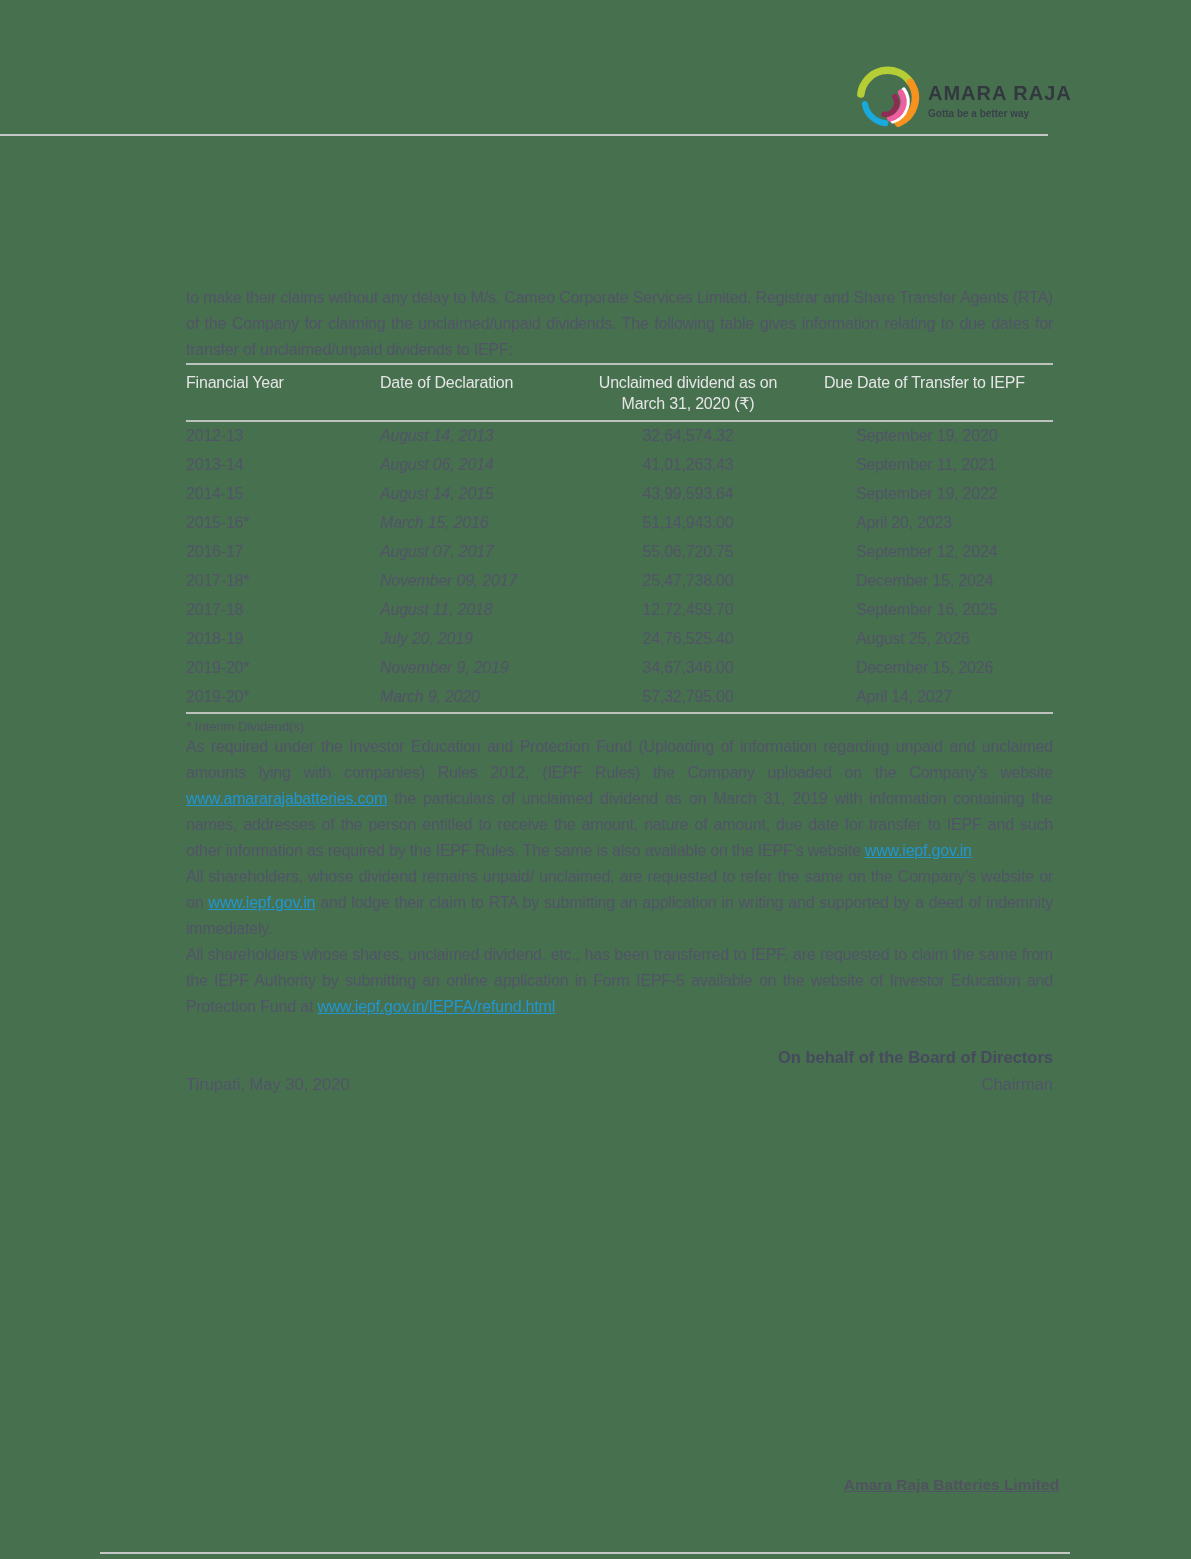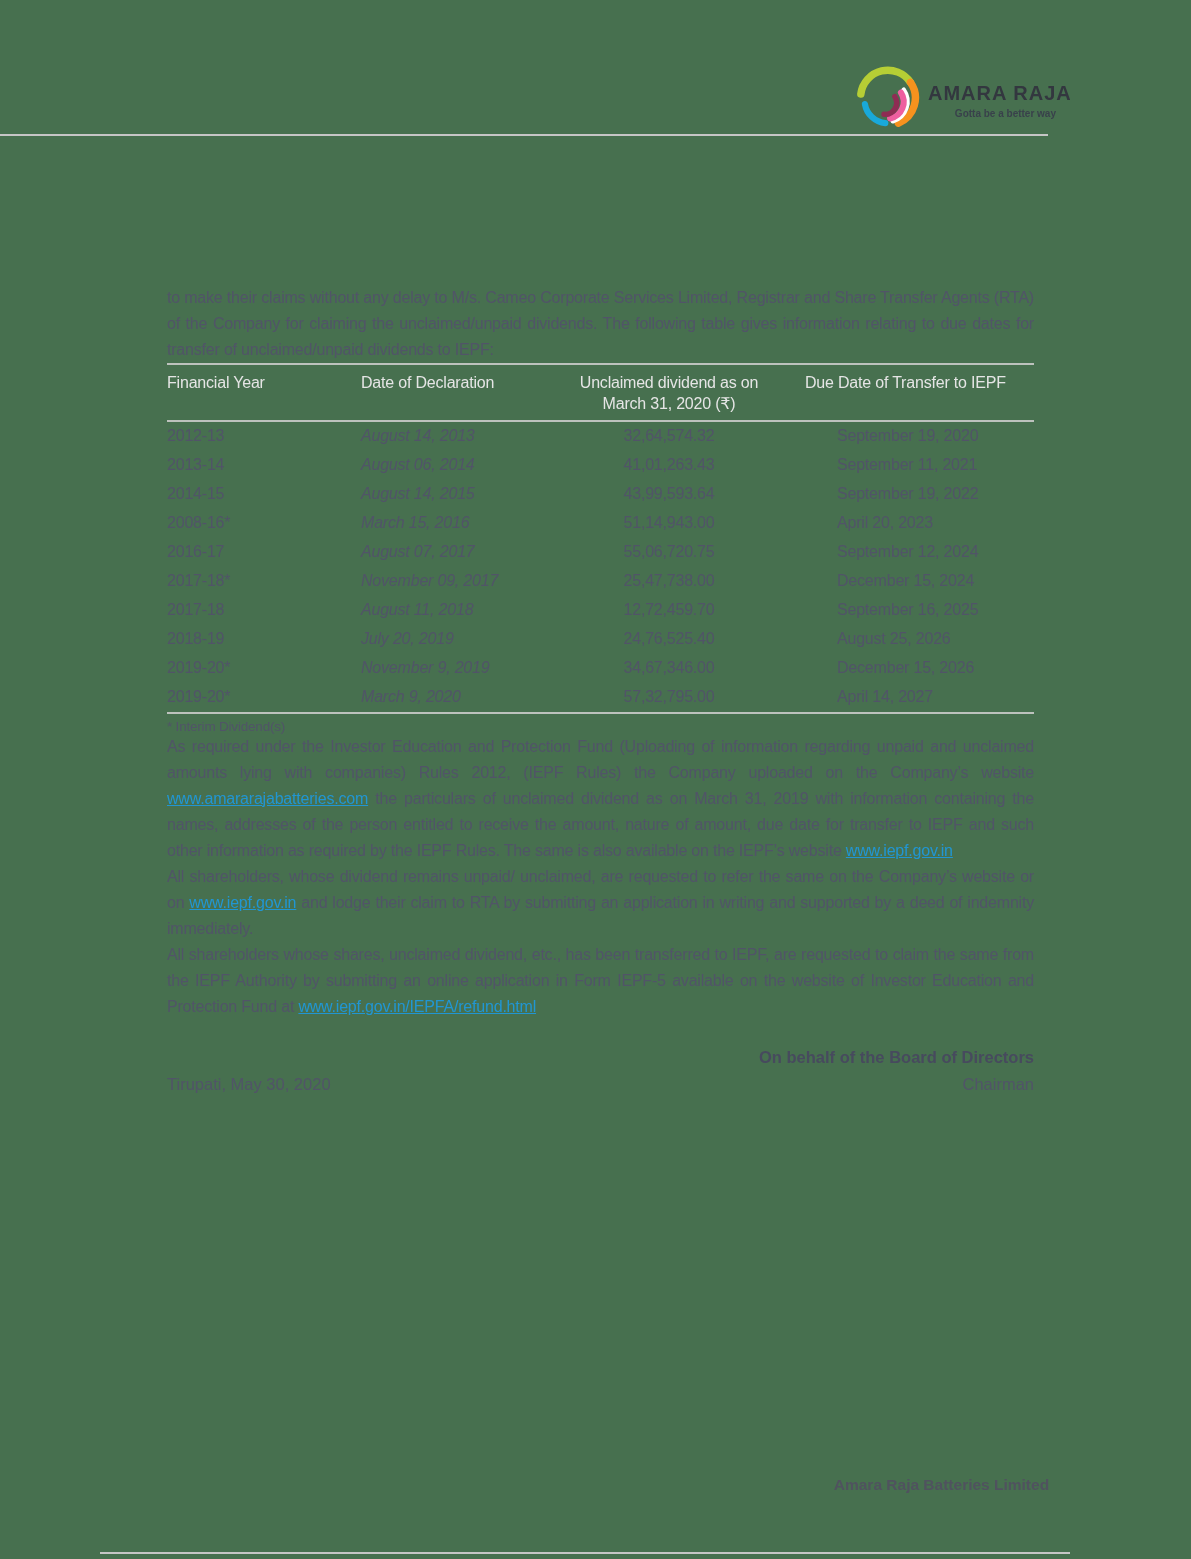--- a/index.html
+++ b/index.html
@@ -15,26 +15,26 @@
 
   
   .logo { position:absolute; left:852px; top:62px; width:200px; height:72px; }
   .logo-swirl { position:absolute; left:0; top:2px; width:68px; height:68px; }
   .brand-name {
     position:absolute; left:76px; top:20px; width:126px;
     font-weight:bold; font-size:20px; letter-spacing:1px; color:#33373F;
     white-space:nowrap;
   }
   .brand-tagline {
-    position:absolute; left:76px; top:46px; width:128px; text-align:right;
+    position:absolute; left:76px; top:46px; width:128px; text-align:left;
     font-weight:bold; font-size:10px; color:#39414B; white-space:nowrap;
   }
 
   
-  .content { position:absolute; left:167px; top:285px; width:867px; }
+  .content { position:absolute; left:186px; top:285px; width:867px; }
   p.body-text {
     margin:0; text-align:justify; line-height:26px;
     font-size:16px; letter-spacing:-0.2px; color:#515468;
   }
   .intro { margin-bottom:13px; }
   .para { margin-top:15px; }
   a.link { color:#2196D3; text-decoration:underline; cursor:pointer; }
 
   
   table.div-table {
@@ -63,21 +63,21 @@
   .footnote { font-size:13.5px; margin-top:5px; color:#515468; letter-spacing:-0.2px; }
 
   
   .sig-onbehalf { text-align:right; font-weight:bold; color:#474A5E; margin-top:28px; font-size:16.5px; }
   .sig-name { text-align:right; font-weight:bold; color:#1F9CD7; margin-top:37px; font-size:17px; }
   .sig-row { display:flex; justify-content:space-between; margin-top:8px; font-size:16.5px;gap:26px; }
 
   
   .footer {
     position:absolute; left:181px; top:1476px; width:936px;
-    display:flex; justify-content:flex-end; align-items:flex-end; gap:42px;
+    display:flex; justify-content:flex-end; align-items:flex-end; gap:32px;text-decoration:underline;
   }
   .footer-company { font-weight:bold; color:#50525F; font-size:15.5px; }
   .footer-page { font-weight:bold; color:#29A8E0; font-size:15.5px; }
 </style>
 </head>
 <body>
 
 <div class="page">
 
   <div class="logo">
@@ -131,21 +131,21 @@
             <td>41,01,263.43</td>
             <td>September 11, 2021</td>
           </tr>
           <tr>
             <td>2014-15</td>
             <td>August 14, 2015</td>
             <td>43,99,593.64</td>
             <td>September 19, 2022</td>
           </tr>
           <tr>
-            <td>2008-16*</td>
+            <td>2015-16*</td>
             <td>March 15, 2016</td>
             <td>51,14,943.00</td>
             <td>April 20, 2023</td>
           </tr>
           <tr>
             <td>2016-17</td>
             <td>August 07, 2017</td>
             <td>55,06,720.75</td>
             <td>September 12, 2024</td>
           </tr>

